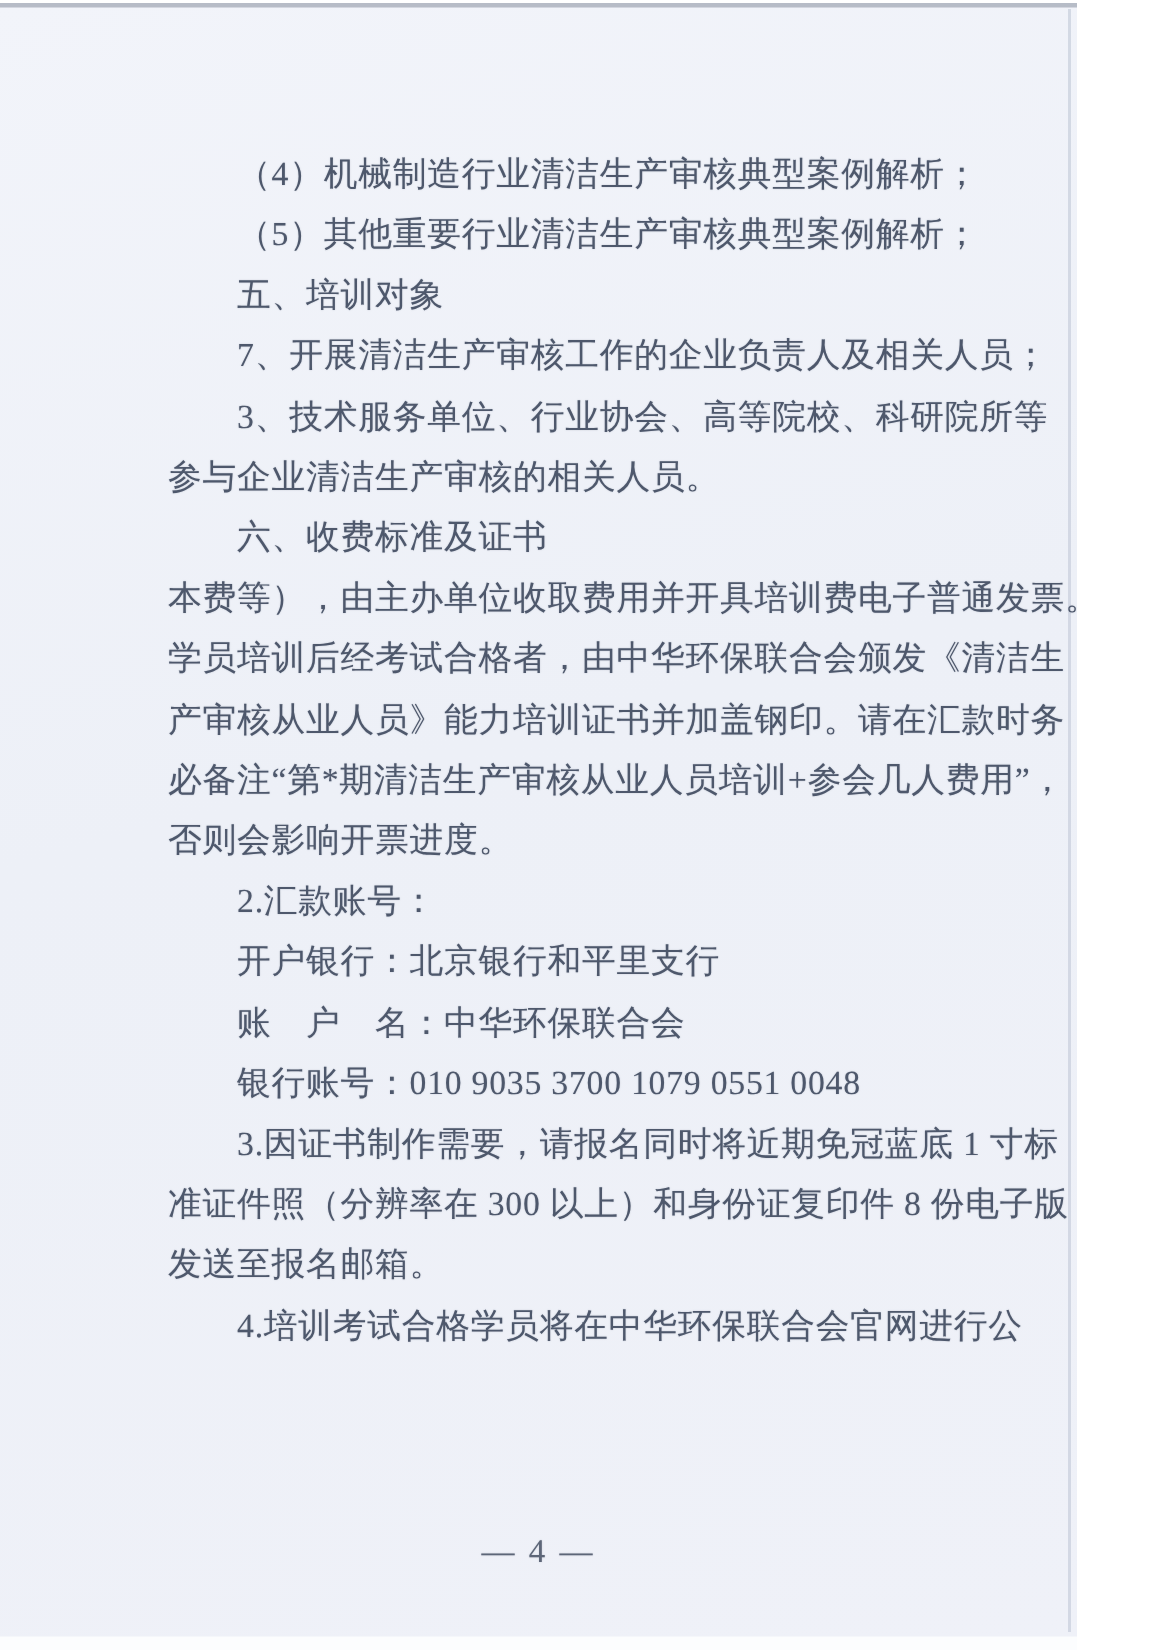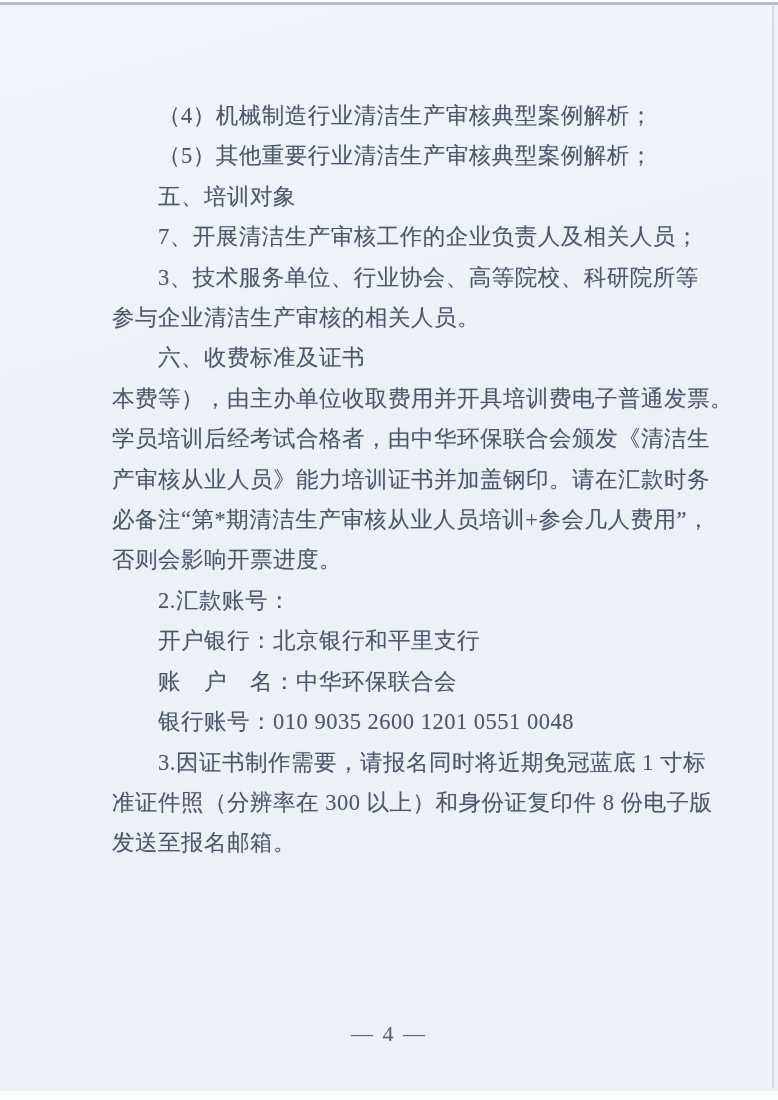--- a/index.html
+++ b/index.html
@@ -5,21 +5,21 @@
   html, body {
     margin: 0;
     padding: 0;
     width: 778px;
     height: 1100px;
     background: #ffffff;
     overflow: hidden;
   }
   .page {
     position: relative;
-    width: 778px;
+    width: 718px;
     height: 1100px;
     background: linear-gradient(165deg, #f2f4fa 0%, #edf0f7 45%, #eff1f8 100%);
     font-family: "Liberation Serif", "DejaVu Serif", serif;
   }
   
   .edge-top-white {
     position: absolute; top: 0; left: 0; right: 0; height: 2px;
     background: #ffffff;
   }
   .edge-top-line {
@@ -84,21 +84,22 @@
     <div class="ln">参与企业清洁生产审核的相关人员。</div>
     <div class="ln ind">六、收费标准及证书</div>
     <div class="ln">本费等），由主办单位收取费用并开具培训费电子普通发票。</div>
     <div class="ln">学员培训后经考试合格者，由中华环保联合会颁发《清洁生</div>
     <div class="ln">产审核从业人员》能力培训证书并加盖钢印。请在汇款时务</div>
     <div class="ln">必备注“第*期清洁生产审核从业人员培训+参会几人费用”，</div>
     <div class="ln">否则会影响开票进度。</div>
     <div class="ln ind">2.汇款账号：</div>
     <div class="ln ind">开户银行：北京银行和平里支行</div>
     <div class="ln ind">账　户　名：中华环保联合会</div>
-    <div class="ln ind">银行账号：010 9035 2600 1201 0551 0048</div>
+    <div class="ln ind">银行账号：010 9035 3700 1079 0551 0048</div>
     <div class="ln ind">3.因证书制作需要，请报名同时将近期免冠蓝底 1 寸标</div>
     <div class="ln">准证件照（分辨率在 300 以上）和身份证复印件 8 份电子版</div>
     <div class="ln">发送至报名邮箱。</div>
+    <div class="ln ind">4.培训考试合格学员将在中华环保联合会官网进行公</div>
   </div>
 
   <div class="footer">— 4 —</div>
 
 </div>
 
 </body></html>

